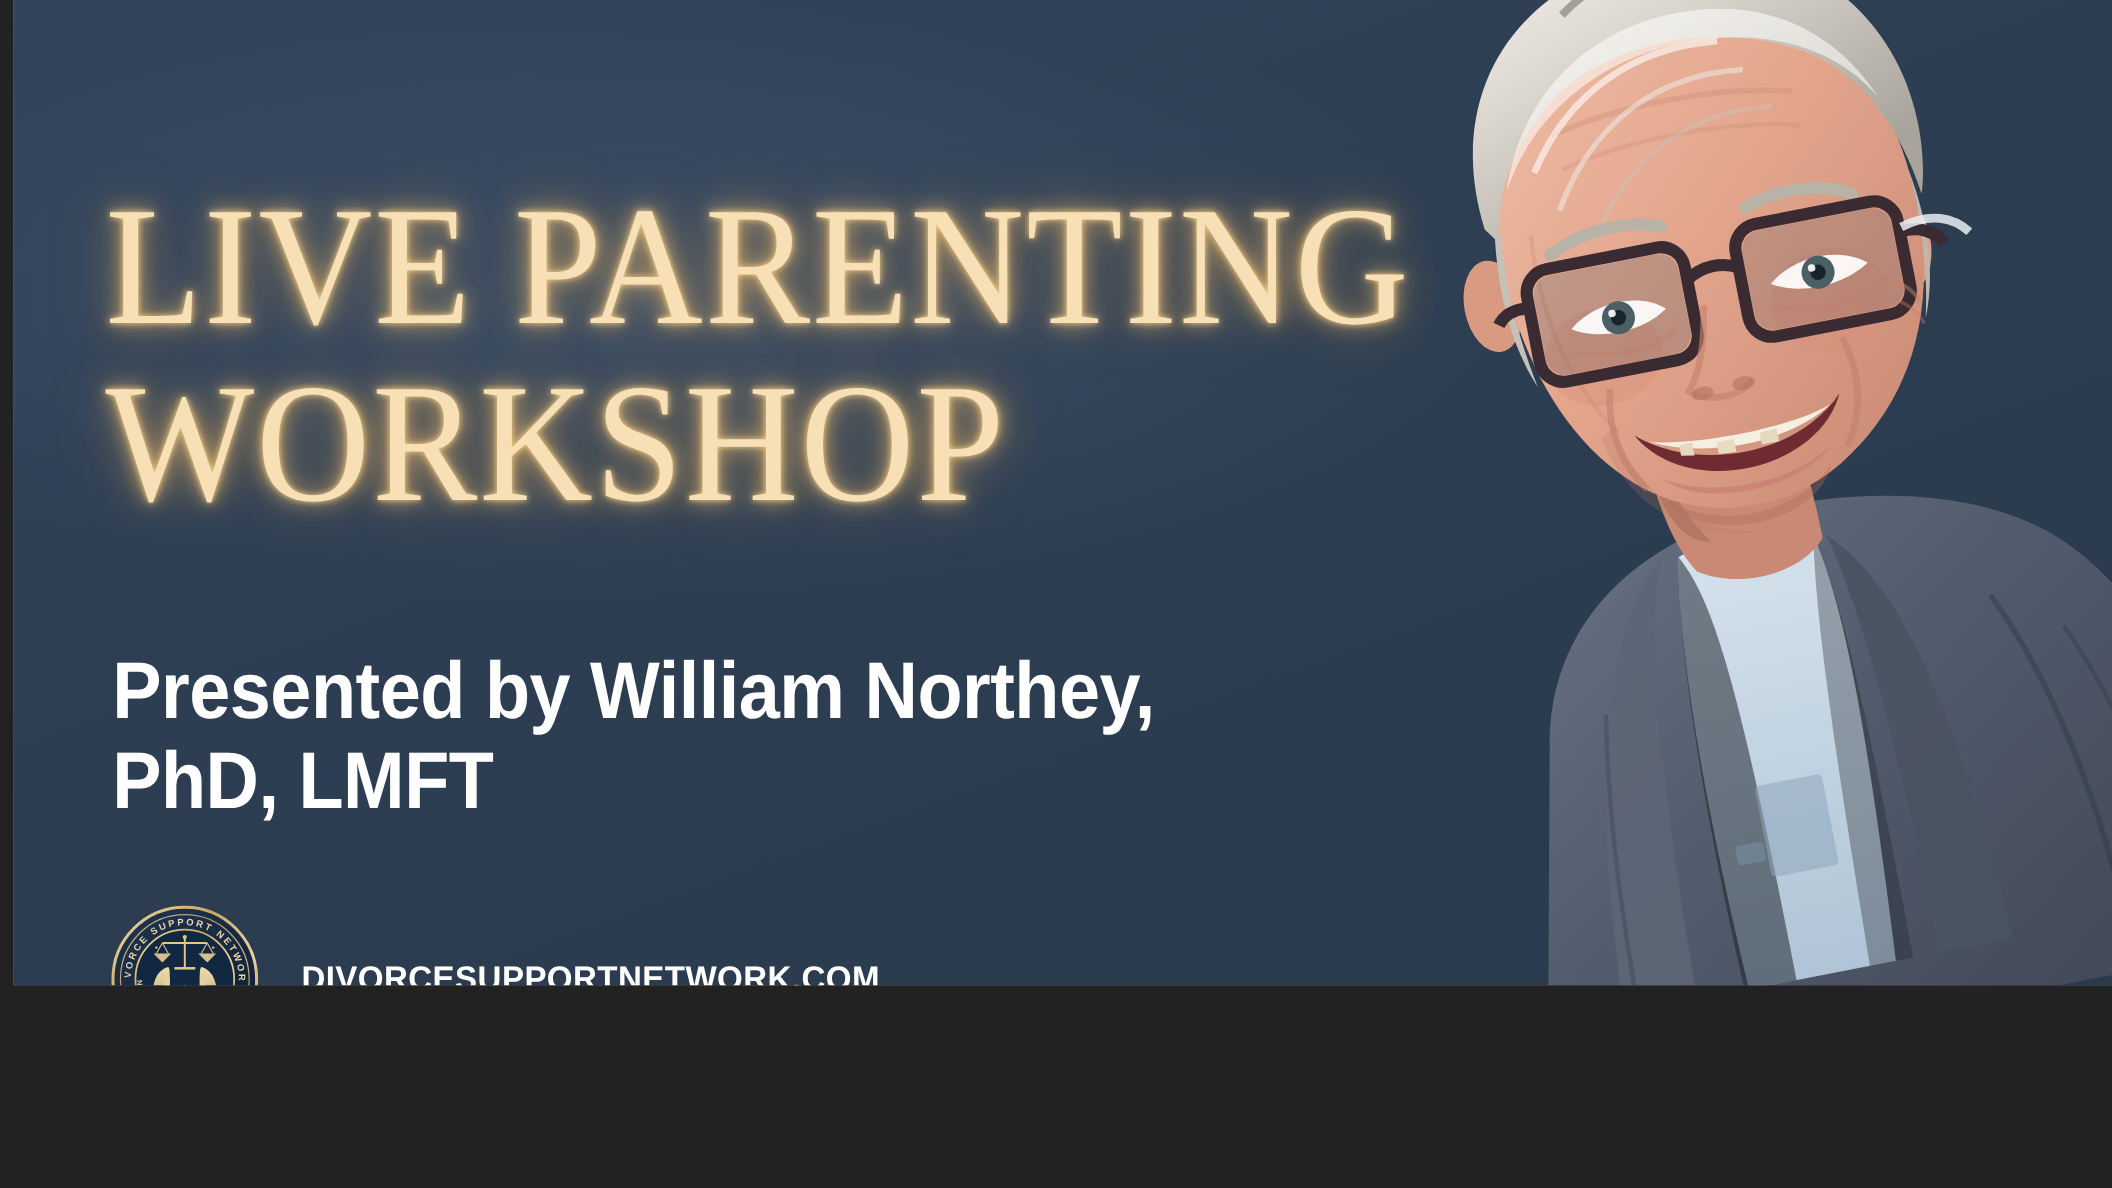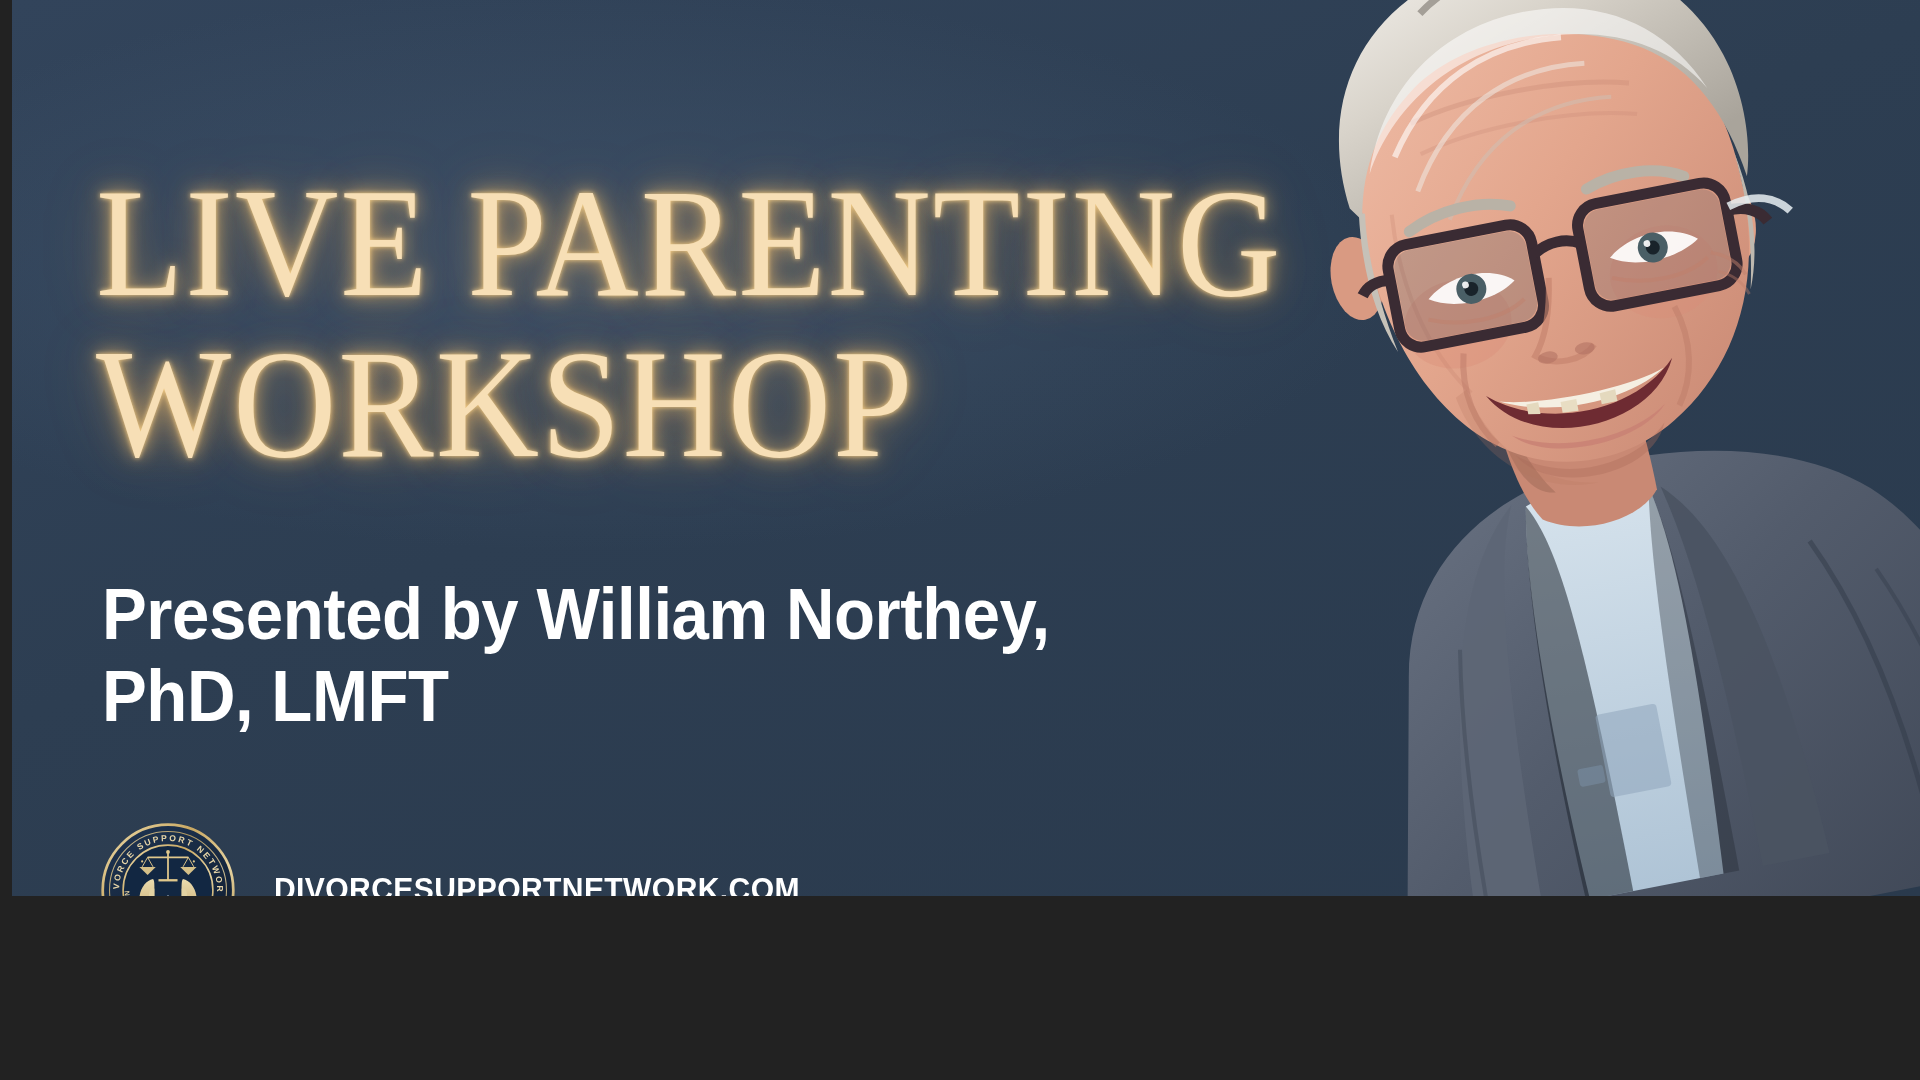--- a/index.html
+++ b/index.html
@@ -53,21 +53,21 @@
       0 0 70px rgba(255,175,80,0.25);
   }
   .headline-line.line2 {
     margin-top: 10px;
   }
 
   
   .subtitle-block {
     position: absolute;
     left: 90px;
-    top: 573px;
+    top: 588px;
     width: 1200px;
     z-index: 3;
   }
   .subtitle-text {
     color: #FFFFFF;
     font-size: 73px;
     font-weight: bold;
     line-height: 1.12;
     letter-spacing: -0.5px;
     transform: scaleX(0.92);

